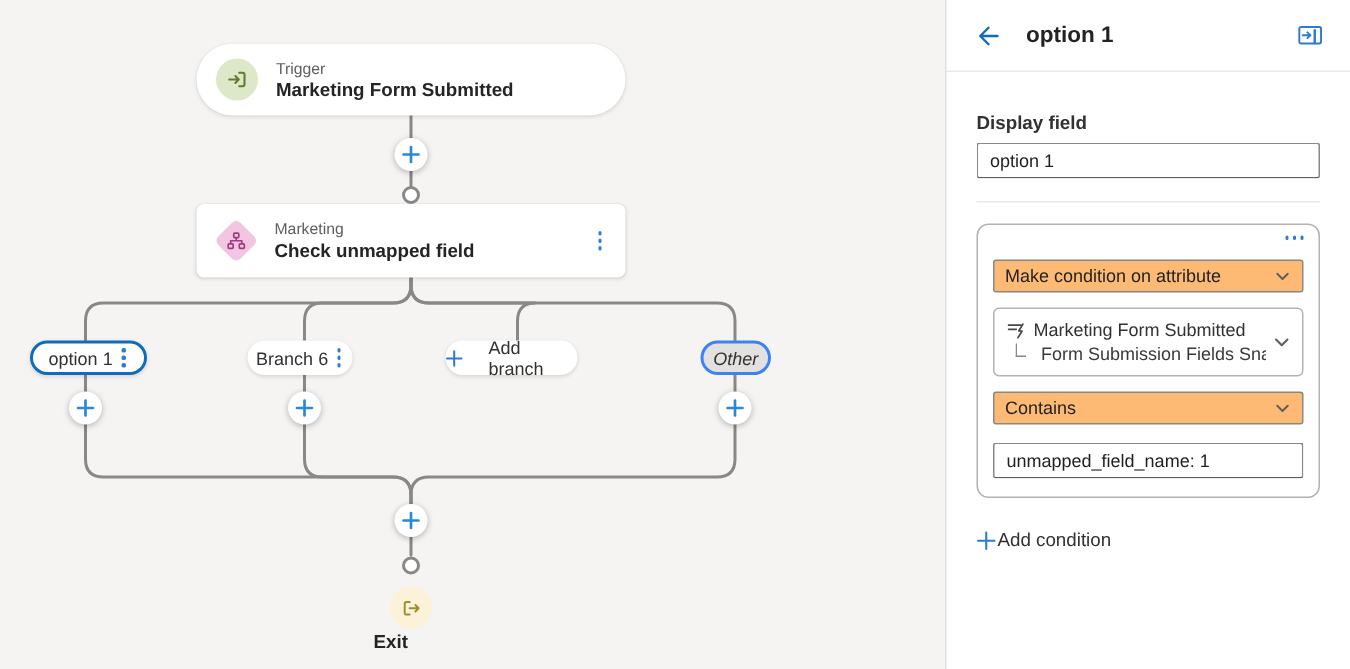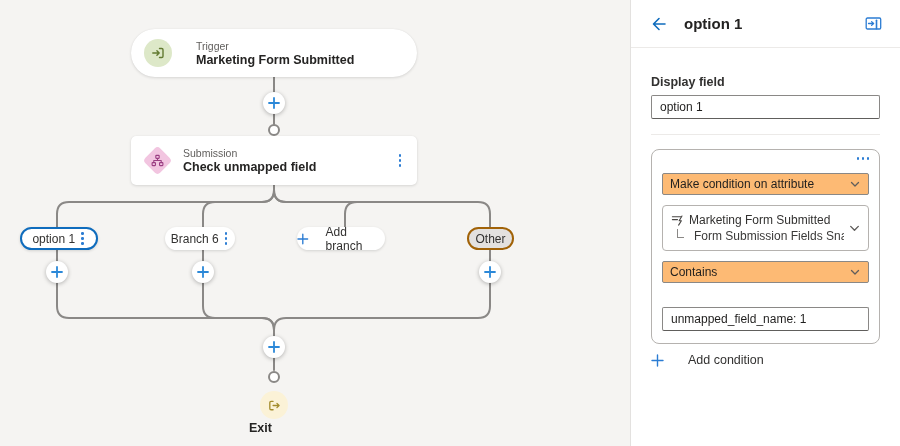--- a/index.html
+++ b/index.html
@@ -5,21 +5,21 @@
   * { margin:0; padding:0; box-sizing:border-box; }
   html,body { width:900px; height:446px; font-family:"Liberation Sans", sans-serif; background:#fff; overflow:hidden; }
   .stage { position:relative; width:900px; height:446px; }
 
   
   .canvas { position:absolute; left:0; top:0; width:630px; height:446px; background:#f5f4f2; }
   .wires { position:absolute; left:0; top:0; }
 
   .node-card { position:absolute; background:#fff; display:flex; align-items:center;
                box-shadow:0 1px 3px rgba(0,0,0,.12), 0 0 1px rgba(0,0,0,.08); }
-  .trigger-card { left:131px; top:29px; width:286px; height:48px; border-radius:24px; padding-left:13px;gap:12px; }
+  .trigger-card { left:131px; top:29px; width:286px; height:48px; border-radius:24px; padding-left:13px; }
   .attribute-card { left:131px; top:136px; width:286px; height:49px; border-radius:5px; padding-left:13px; }
   .icon-circle { width:28px; height:28px; border-radius:50%; background:#dde8c8; display:flex; align-items:center; justify-content:center; flex:0 0 auto; }
   .icon-diamond { width:21px; height:21px; border-radius:4px; background:#f2c5e0; transform:rotate(45deg); display:flex; align-items:center; justify-content:center; flex:0 0 auto; margin:0 3px; }
   .icon-diamond svg { transform:rotate(-45deg); }
   .node-text { margin-left:12px; display:flex; flex-direction:column; gap:1px; min-width:0; }
   .node-type { font-size:10.5px; color:#605e5c; }
   .node-title { font-size:12.5px; font-weight:700; color:#252423; }
   .card-kebab { margin-left:auto; margin-right:14px; }
 
   .kebab { display:flex; flex-direction:column; gap:2.5px; padding:2px; cursor:pointer; }
@@ -28,21 +28,21 @@
   .plus-btn { position:absolute; width:22px; height:22px; border-radius:50%; background:#fff;
               box-shadow:0 1px 4px rgba(0,0,0,.28); display:flex; align-items:center; justify-content:center; cursor:pointer; }
   .connector-dot { position:absolute; width:12px; height:12px; border-radius:50%; background:#fff; border:2px solid #8a8886; }
 
   .pill { position:absolute; top:227px; height:23px; background:#fff; border-radius:12px;
           display:flex; align-items:center; justify-content:center; gap:4px;
           font-size:12px; color:#323130; box-shadow:0 1px 3px rgba(0,0,0,.14); cursor:pointer; }
   .pill-option1 { left:20px; width:78px; border:2px solid #0f6cbd; }
   .pill-branch2 { left:165px; width:70px; }
   .pill-add { left:297px; width:88px; gap:17px; }
-  .pill-other { left:467px; width:47px; background:#e3e1df; border:2px solid #a16207; box-shadow:none; }
+  .pill-other { left:467px; width:47px; background:#e3e1df; border:2px solid #3b82f6; box-shadow:none;font-style:italic; }
 
   .exit-circle { position:absolute; left:260px; top:391px; width:28px; height:28px; border-radius:50%;
                  background:#fbf2d7; display:flex; align-items:center; justify-content:center; }
   .exit-label { position:absolute; left:249px; top:421px; width:50px; text-align:left;
                 font-size:12.5px; font-weight:700; color:#252423; }
 
   
   .panel { position:absolute; left:630px; top:0; width:270px; height:446px; background:#fff; border-left:1px solid #e3e1df; }
   .panel-header { height:48px; display:flex; align-items:center; padding:0 18px 0 20px; gap:17px; border-bottom:1px solid #eceae8; }
   .back-btn { display:flex; align-items:center; cursor:pointer; }
@@ -64,21 +64,21 @@
   .select-row .grow { flex:1; overflow:hidden; white-space:nowrap; }
   .combo-box { position:relative; margin-top:10px; border:1px solid #b5b2af; border-radius:4px; background:#fff;
                padding:6px 24px 6px 8px; cursor:pointer; }
   .combo-line { display:flex; align-items:center; gap:5px; font-size:12px; color:#323130; white-space:nowrap; overflow:hidden; height:16px; }
   .combo-line.indent { margin-left:6px; color:#3b3a39; }
   .tree-elbow { width:7px; height:9px; border-left:1px solid #8a8886; border-bottom:1px solid #8a8886; margin-top:-6px; flex:0 0 auto; }
   .combo-chevron { position:absolute; right:7px; top:50%; transform:translateY(-50%); }
   .mt10 { margin-top:10px; }
   .mt12 { margin-top:12px; }
 
-  .add-condition { margin-top:9px; display:flex; align-items:center; gap:24px; cursor:pointer; }
+  .add-condition { margin-top:21px; display:flex; align-items:center; gap:1px; cursor:pointer; }
   .add-condition span { font-size:12.5px; color:#323130; }
 </style>
 </head>
 <body>
 
 <div class="stage">
 
   <div class="canvas">
 
     <svg class="wires" width="630" height="446">
@@ -118,21 +118,21 @@
     <div class="node-card attribute-card">
       <div class="icon-diamond">
         <svg width="13" height="13" viewBox="0 0 14 14" fill="none" stroke="#9b3d82" stroke-width="1.2" stroke-linejoin="round">
           <rect x="5.2" y="1.5" width="3.6" height="3.2" rx="0.6"></rect>
           <rect x="1.2" y="9.3" width="3.6" height="3.2" rx="0.6"></rect>
           <rect x="9.2" y="9.3" width="3.6" height="3.2" rx="0.6"></rect>
           <path d="M7 4.7 V7 M7 7 H3 V9.3 M7 7 h4 v2.3"></path>
         </svg>
       </div>
       <div class="node-text">
-        <span class="node-type">Submission</span>
+        <span class="node-type">Marketing</span>
         <span class="node-title">Check unmapped field</span>
       </div>
       <div class="kebab card-kebab">
           <i></i>
           <i></i>
           <i></i>
         </div>
     </div>
 
     <div class="pill pill-option1">
@@ -251,21 +251,21 @@
             </svg>
         </div>
 
         <div class="select-row mt10">
           <span class="grow">Contains</span>
           <svg width="12" height="12" viewBox="0 0 12 12" fill="none" stroke="#605e5c" stroke-width="1.3" stroke-linecap="round" stroke-linejoin="round">
               <path d="M2.5 4.5 6 8 9.5 4.5"></path>
             </svg>
         </div>
 
-        <input class="text-input mt12" style="margin-top: 24px;" type="text" value="unmapped_field_name: 1">
+        <input class="text-input mt12" style="margin-top: 12px;" type="text" value="unmapped_field_name: 1">
       </div>
 
       <div class="add-condition">
         <svg width="13" height="13" viewBox="0 0 13 13">
             <path d="M6.5 1 V12 M1 6.5 H12" stroke="#2b7cd3" stroke-width="1.4" stroke-linecap="round"></path>
           </svg>
         <span>Add condition</span>
       </div>
     </div>
   </div>

